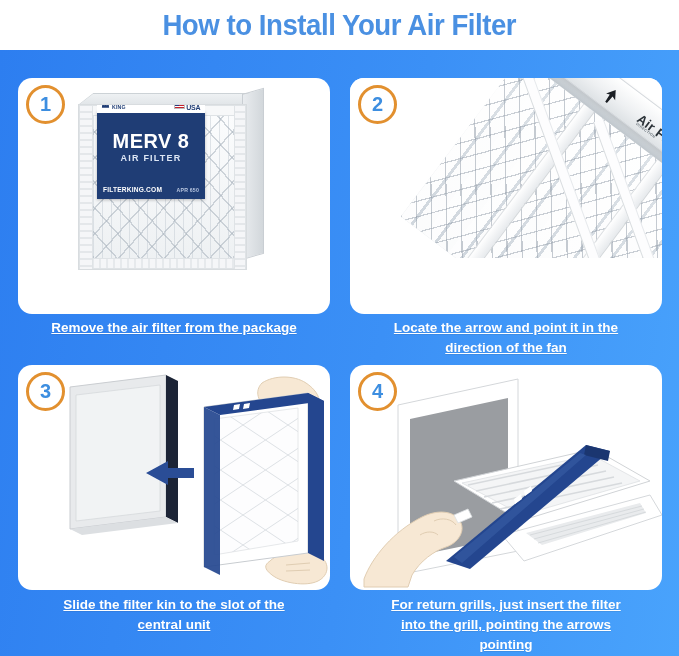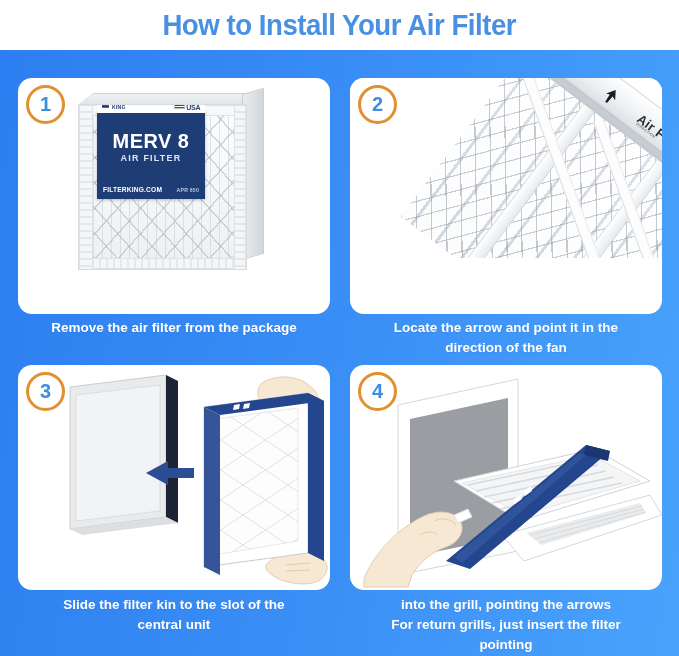--- a/index.html
+++ b/index.html
@@ -53,20 +53,21 @@
     z-index:40;
     font-size:20px; font-weight:bold; color:#3d8ee0;
     font-family:"Liberation Sans", sans-serif;
   }
 
   .caption {
     position:absolute; left:0; width:312px;
     text-align:center; color:#ffffff;
     font-size:13.5px; font-weight:bold; line-height:20px;
     text-shadow:0 1px 1px rgba(0,0,0,0.07);
+    text-decoration:underline;
   }
   .c1 { top:268px; }
   .c2 { top:268px; }
   .c3 { top:545px; }
   .c4 { top:545px; }
   .cap-left  { left:18px; }
   .cap-right { left:350px; }
 
   
   .prod-wrap { position:absolute; left:60px; top:26px; width:190px; height:172px; }
@@ -402,19 +403,19 @@
       <div>Slide the filter kin to the slot of the</div>
       <div>central unit</div>
     </div>
 
     <div class="caption cap-right c2">
       <div>Locate the arrow and point it in the</div>
       <div>direction of the fan</div>
     </div>
 
     <div class="caption cap-right c4">
+      <div>For return grills, just insert the filter</div>
       <div>into the grill, pointing the arrows</div>
-      <div>For return grills, just insert the filter</div>
       <div>pointing</div>
     </div>
 
   </div>
 </div>
 
 </body></html>

